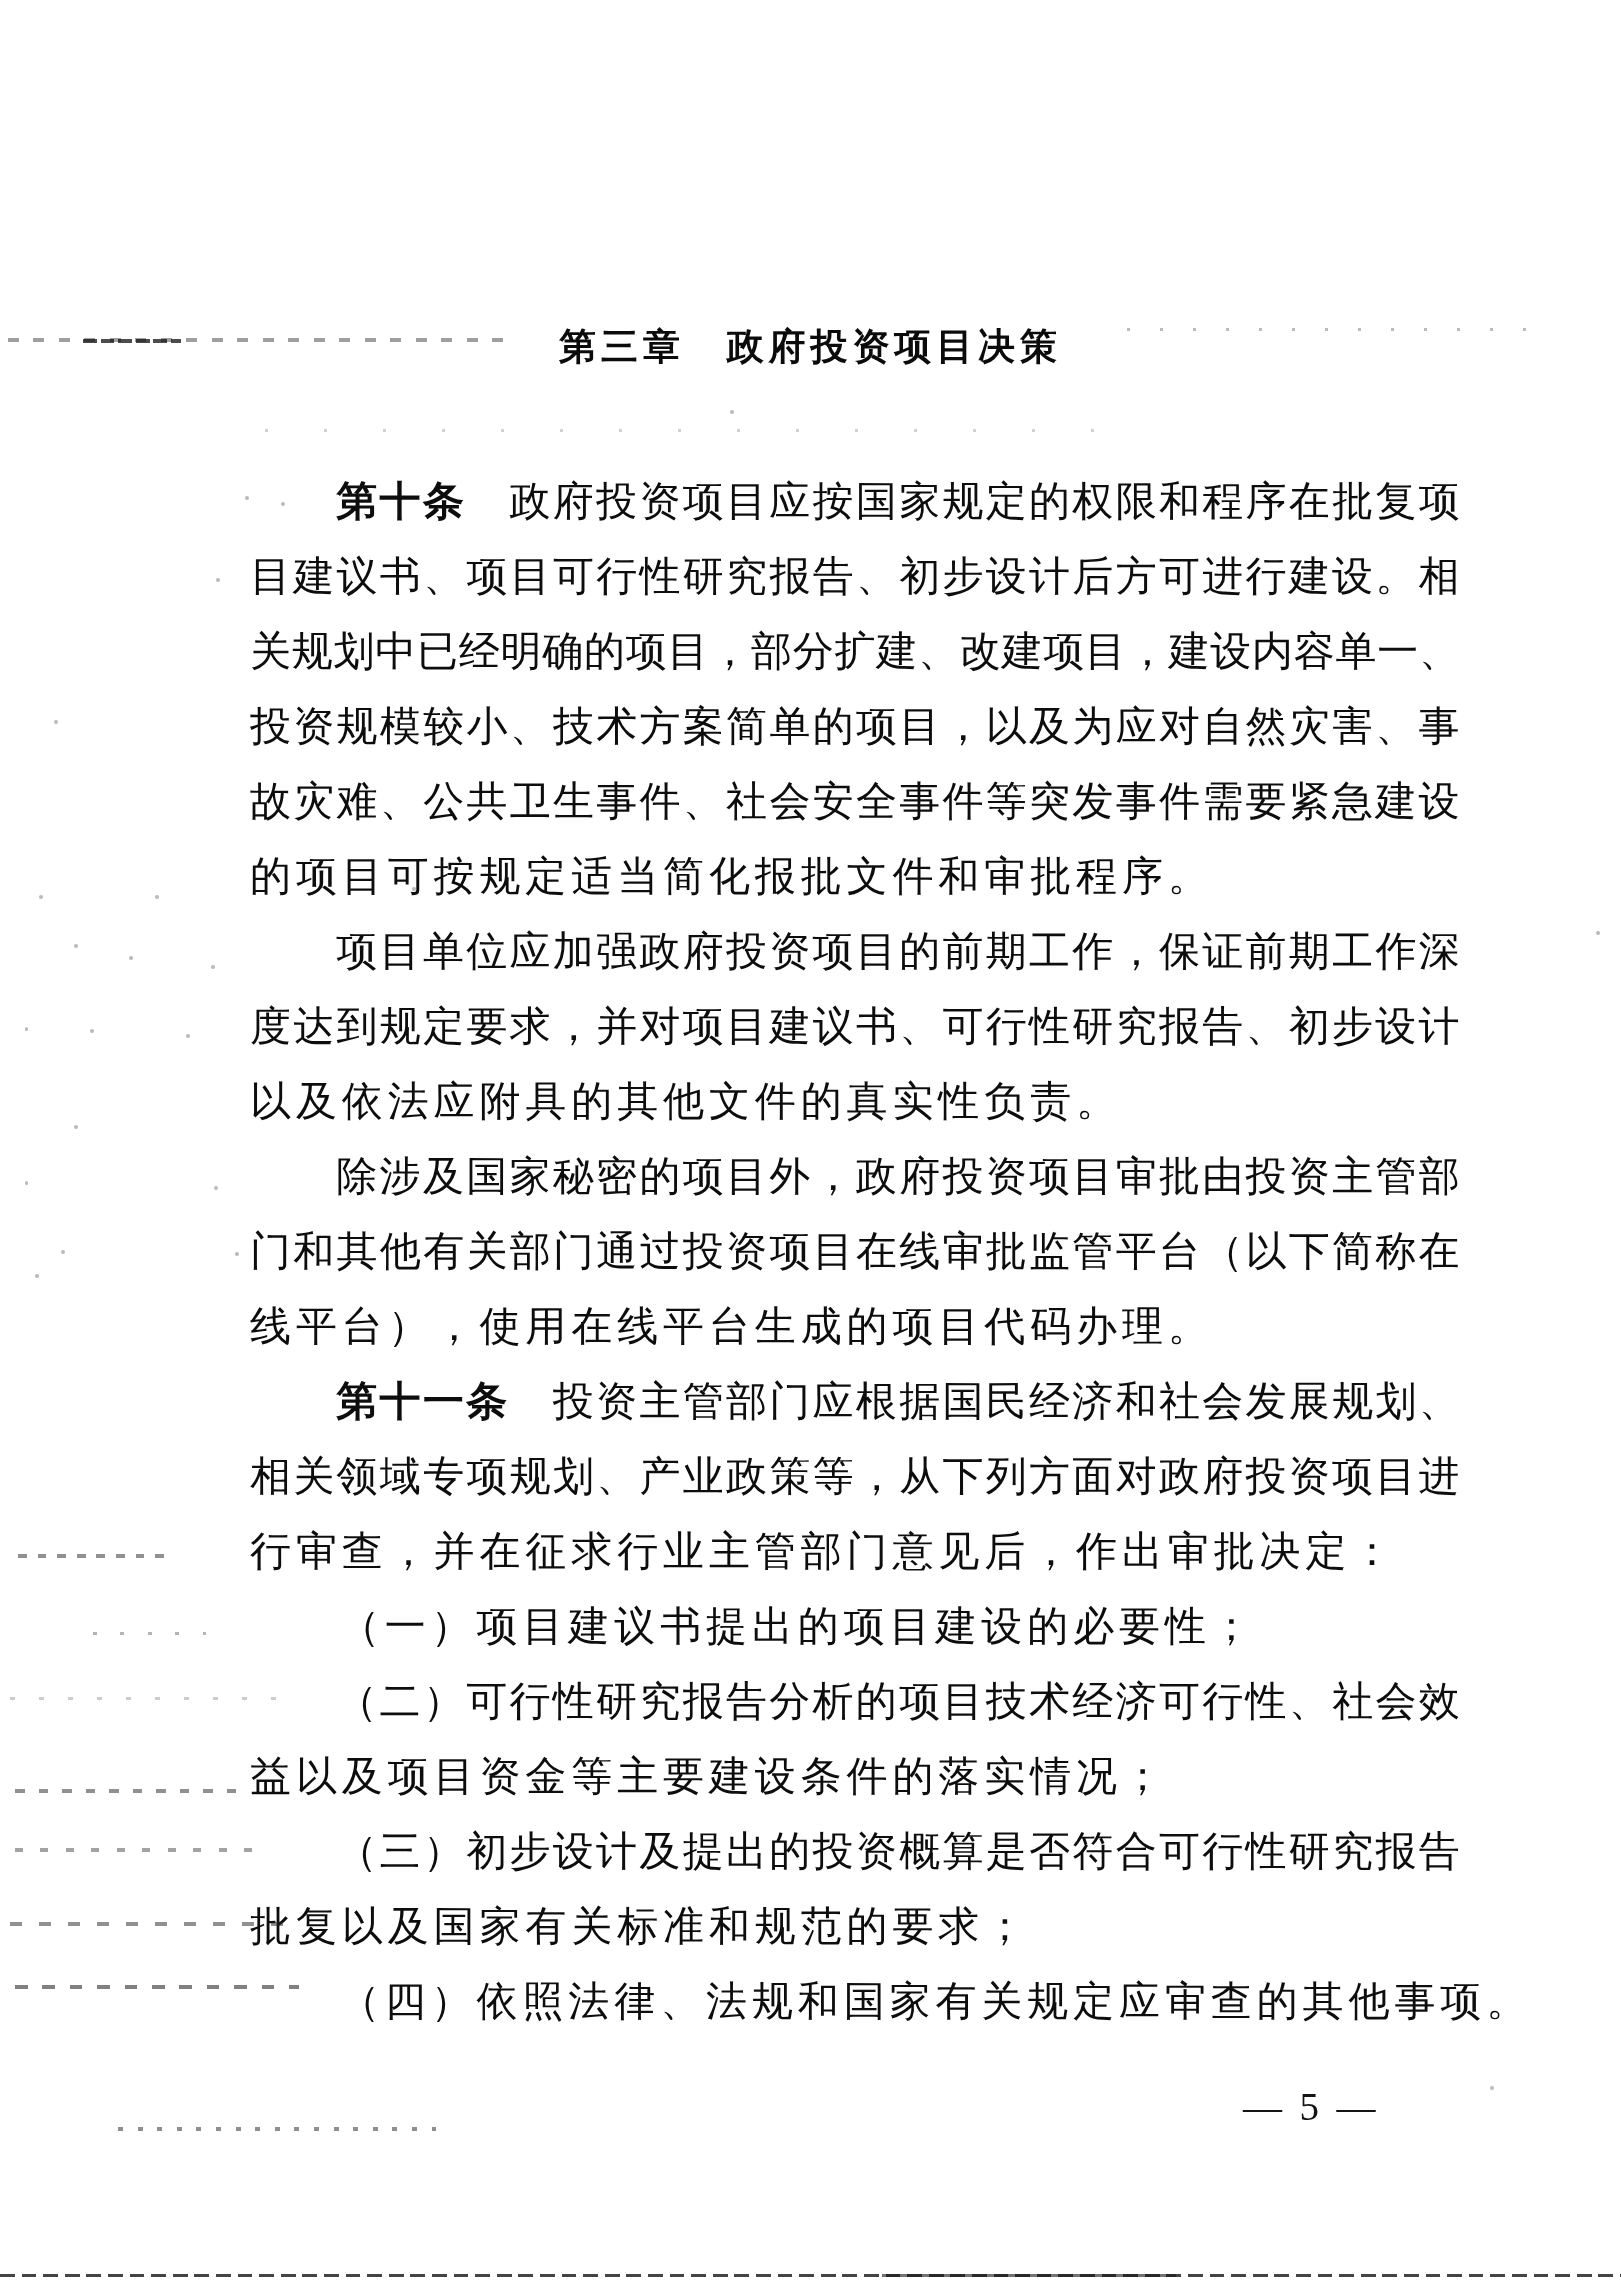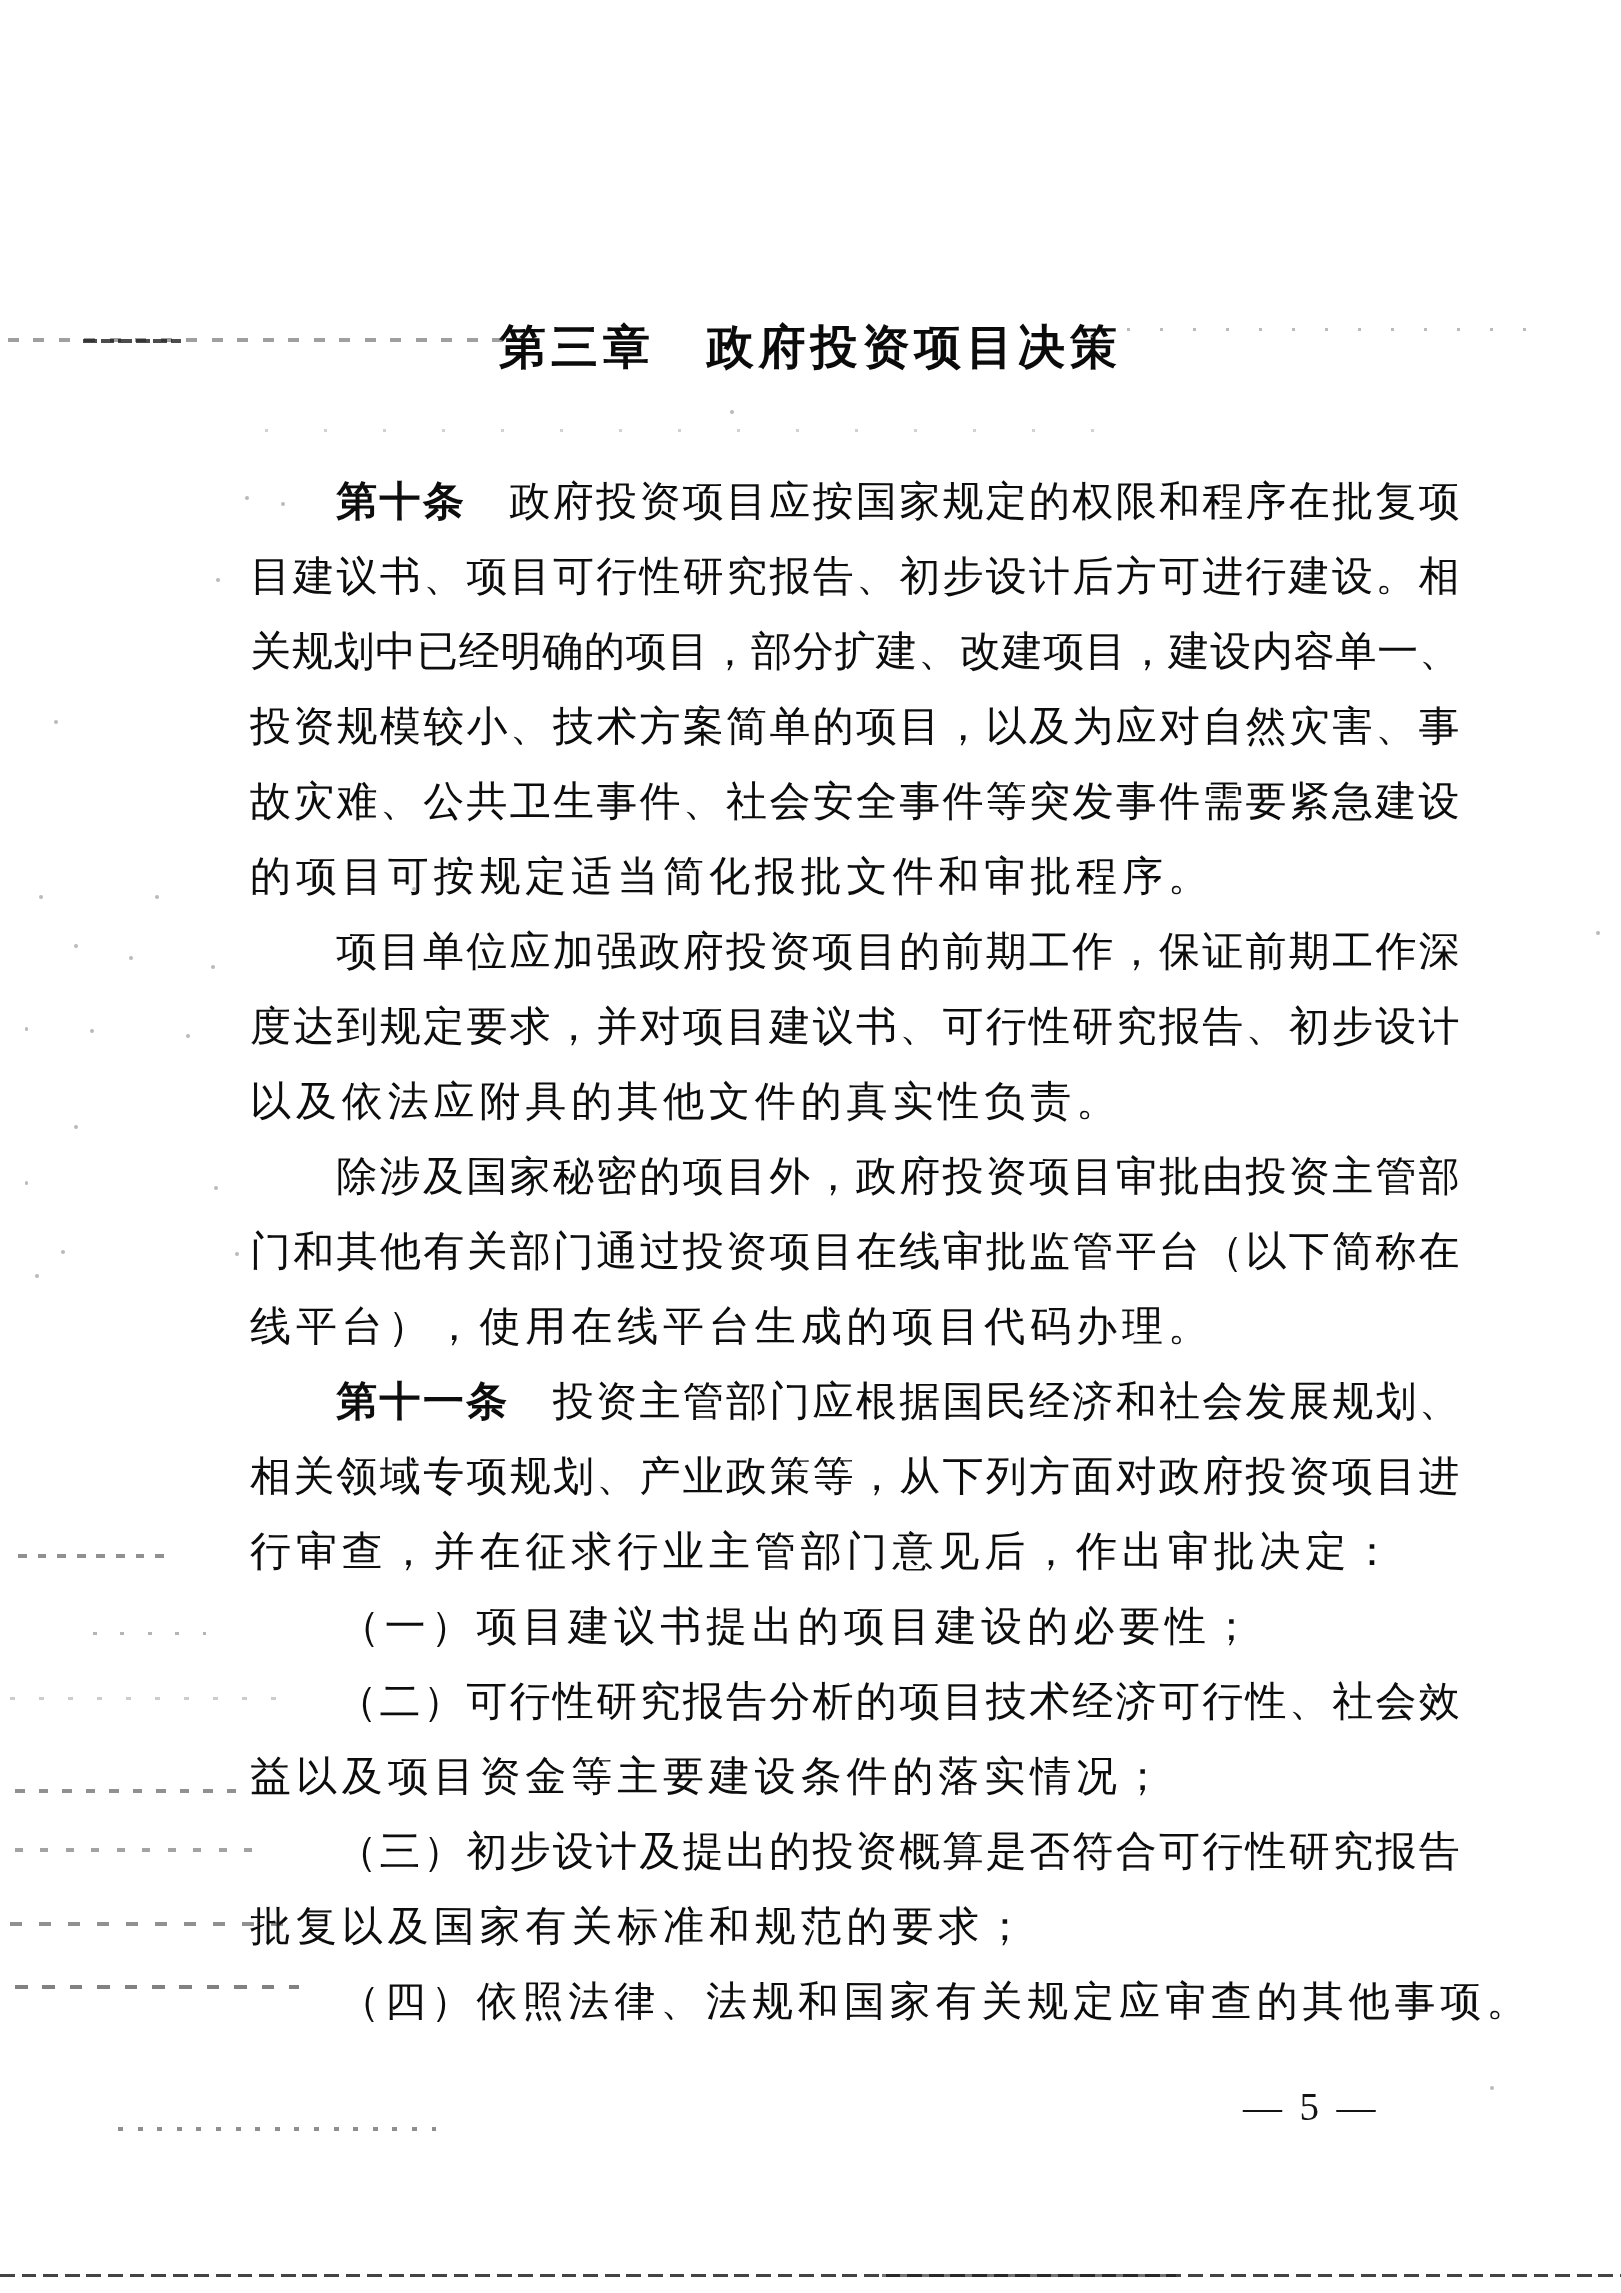--- a/index.html
+++ b/index.html
@@ -10,21 +10,21 @@
     position:relative;
     overflow:hidden;
   }
   .page{position:absolute;inset:0;background:#ffffff;}
   .chapter-heading{
     position:absolute;
     top:317px;left:0;width:1621px;
     text-align:center;
     font-family:"Liberation Sans","DejaVu Sans",sans-serif;
     font-weight:700;
-    font-size:47px;
+    font-size:37px;
     letter-spacing:4.9px;
     color:#0b0b0b;
     line-height:59px;
     white-space:pre;
   }
   .text-block{
     position:absolute;
     left:250px;top:464px;
     width:1210px;
     color:#0d0d0d;

